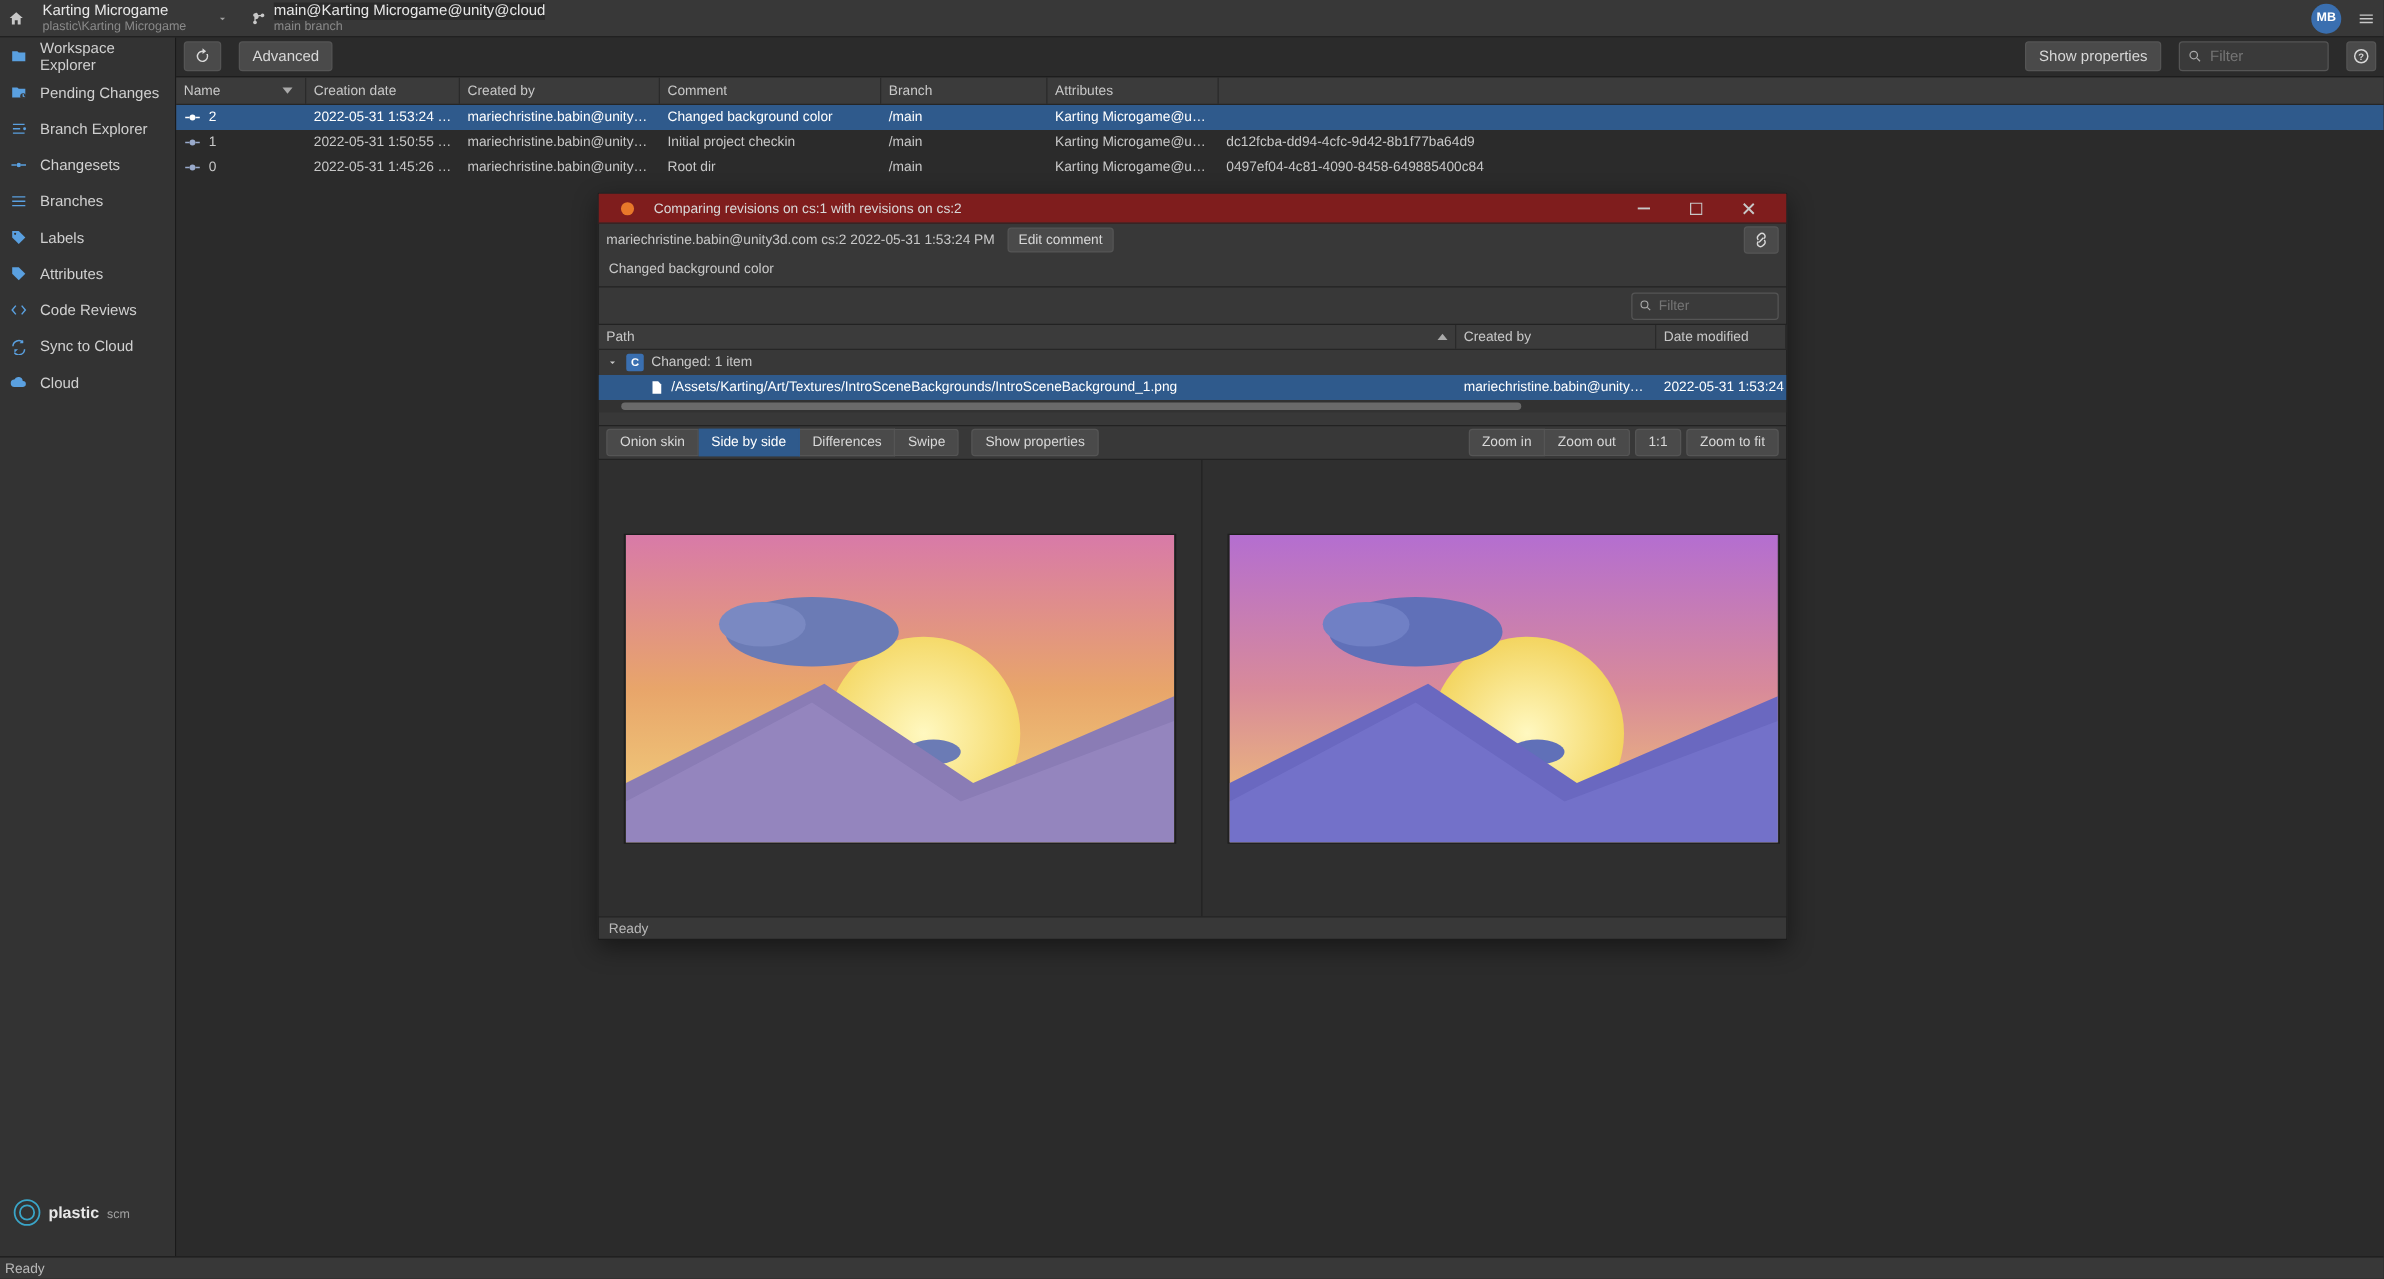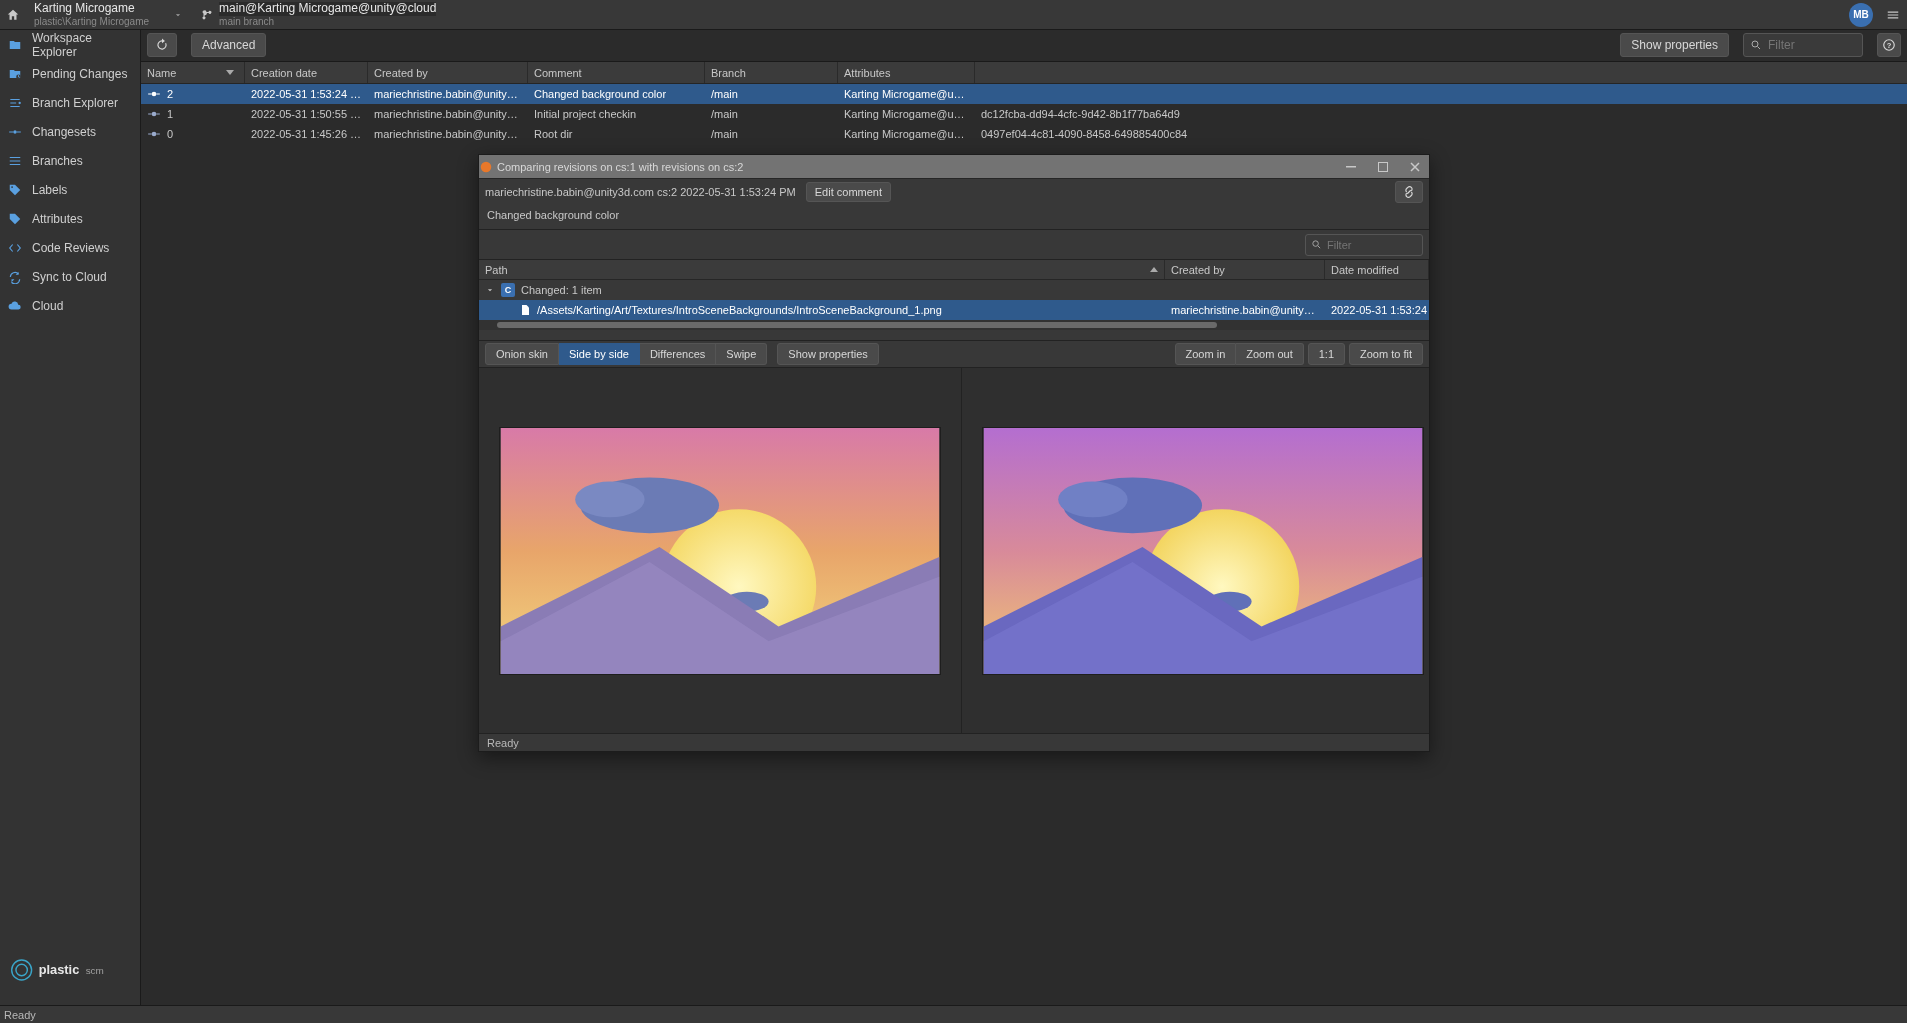--- a/index.html
+++ b/index.html
@@ -46,21 +46,21 @@
 .col-name { width: 104px; } .col-date { width: 123px; } .col-by { width: 160px; } .col-comment { width: 177px; } .col-branch { width: 133px; } .col-repo { width: 137px; } .col-guid { flex: 1; }
 .grid-body { }
 .grow { height: 20px; display: flex; align-items: center; }
 .grow.selected { background: #2f5a8c; color: #fff; }
 .gc { padding: 0 6px; overflow: hidden; text-overflow: ellipsis; white-space: nowrap; font-size: 11px; }
 .gc.col-name { display: flex; align-items: center; gap: 6px; }
 .cs-icon { width: 14px; height: 14px; }
 
 
 .comp-panel { position: absolute; left: 478px; top: 154px; width: 952px; height: 598px; background: #383838; border: 1px solid #1c1c1c; display: flex; flex-direction: column; box-shadow: 0 6px 18px rgba(0,0,0,.45); }
-.comp-title { height: 24px; background: #737373; display: flex; align-items: center; gap: 4px; padding: 0 0; border-bottom: 1px solid #262626; }
+.comp-title { height: 24px; background: #7f1d1d; display: flex; align-items: center; gap: 14px; padding: 0 16px; border-bottom: 1px solid #262626; }
 .comp-title .t { flex: 1; font-size: 11px; color: #d8d8d8; }
 .win-btn { width: 28px; height: 24px; display: flex; align-items: center; justify-content: center; }
 .comp-meta { height: 26px; display: flex; align-items: center; padding: 0 6px; gap: 10px; }
 .comp-meta .m { font-size: 11px; color: #c8c8c8; }
 .chip-btn { height: 20px; padding: 0 8px; background: #4a4a4a; border: 1px solid #555; border-radius: 3px; font-size: 11px; color: #d8d8d8; display: flex; align-items: center; }
 .link-btn { margin-left: auto; width: 28px; height: 22px; background: #4a4a4a; border: 1px solid #555; border-radius: 3px; display: flex; align-items: center; justify-content: center; }
 .comp-comment { padding: 4px 8px 8px; font-size: 11px; color: #c8c8c8; border-bottom: 1px solid #222; }
 .comp-filter-row { height: 30px; display: flex; align-items: center; justify-content: flex-end; padding: 0 6px; border-bottom: 1px solid #222; }
 .comp-filter { width: 118px; height: 22px; background: #3a3a3a; border: 1px solid #555; border-radius: 3px; display: flex; align-items: center; gap: 5px; padding: 0 5px; }
 .comp-filter input { background: transparent; border: none; outline: none; color: #c8c8c8; width: 80px; font-size: 11px; }

